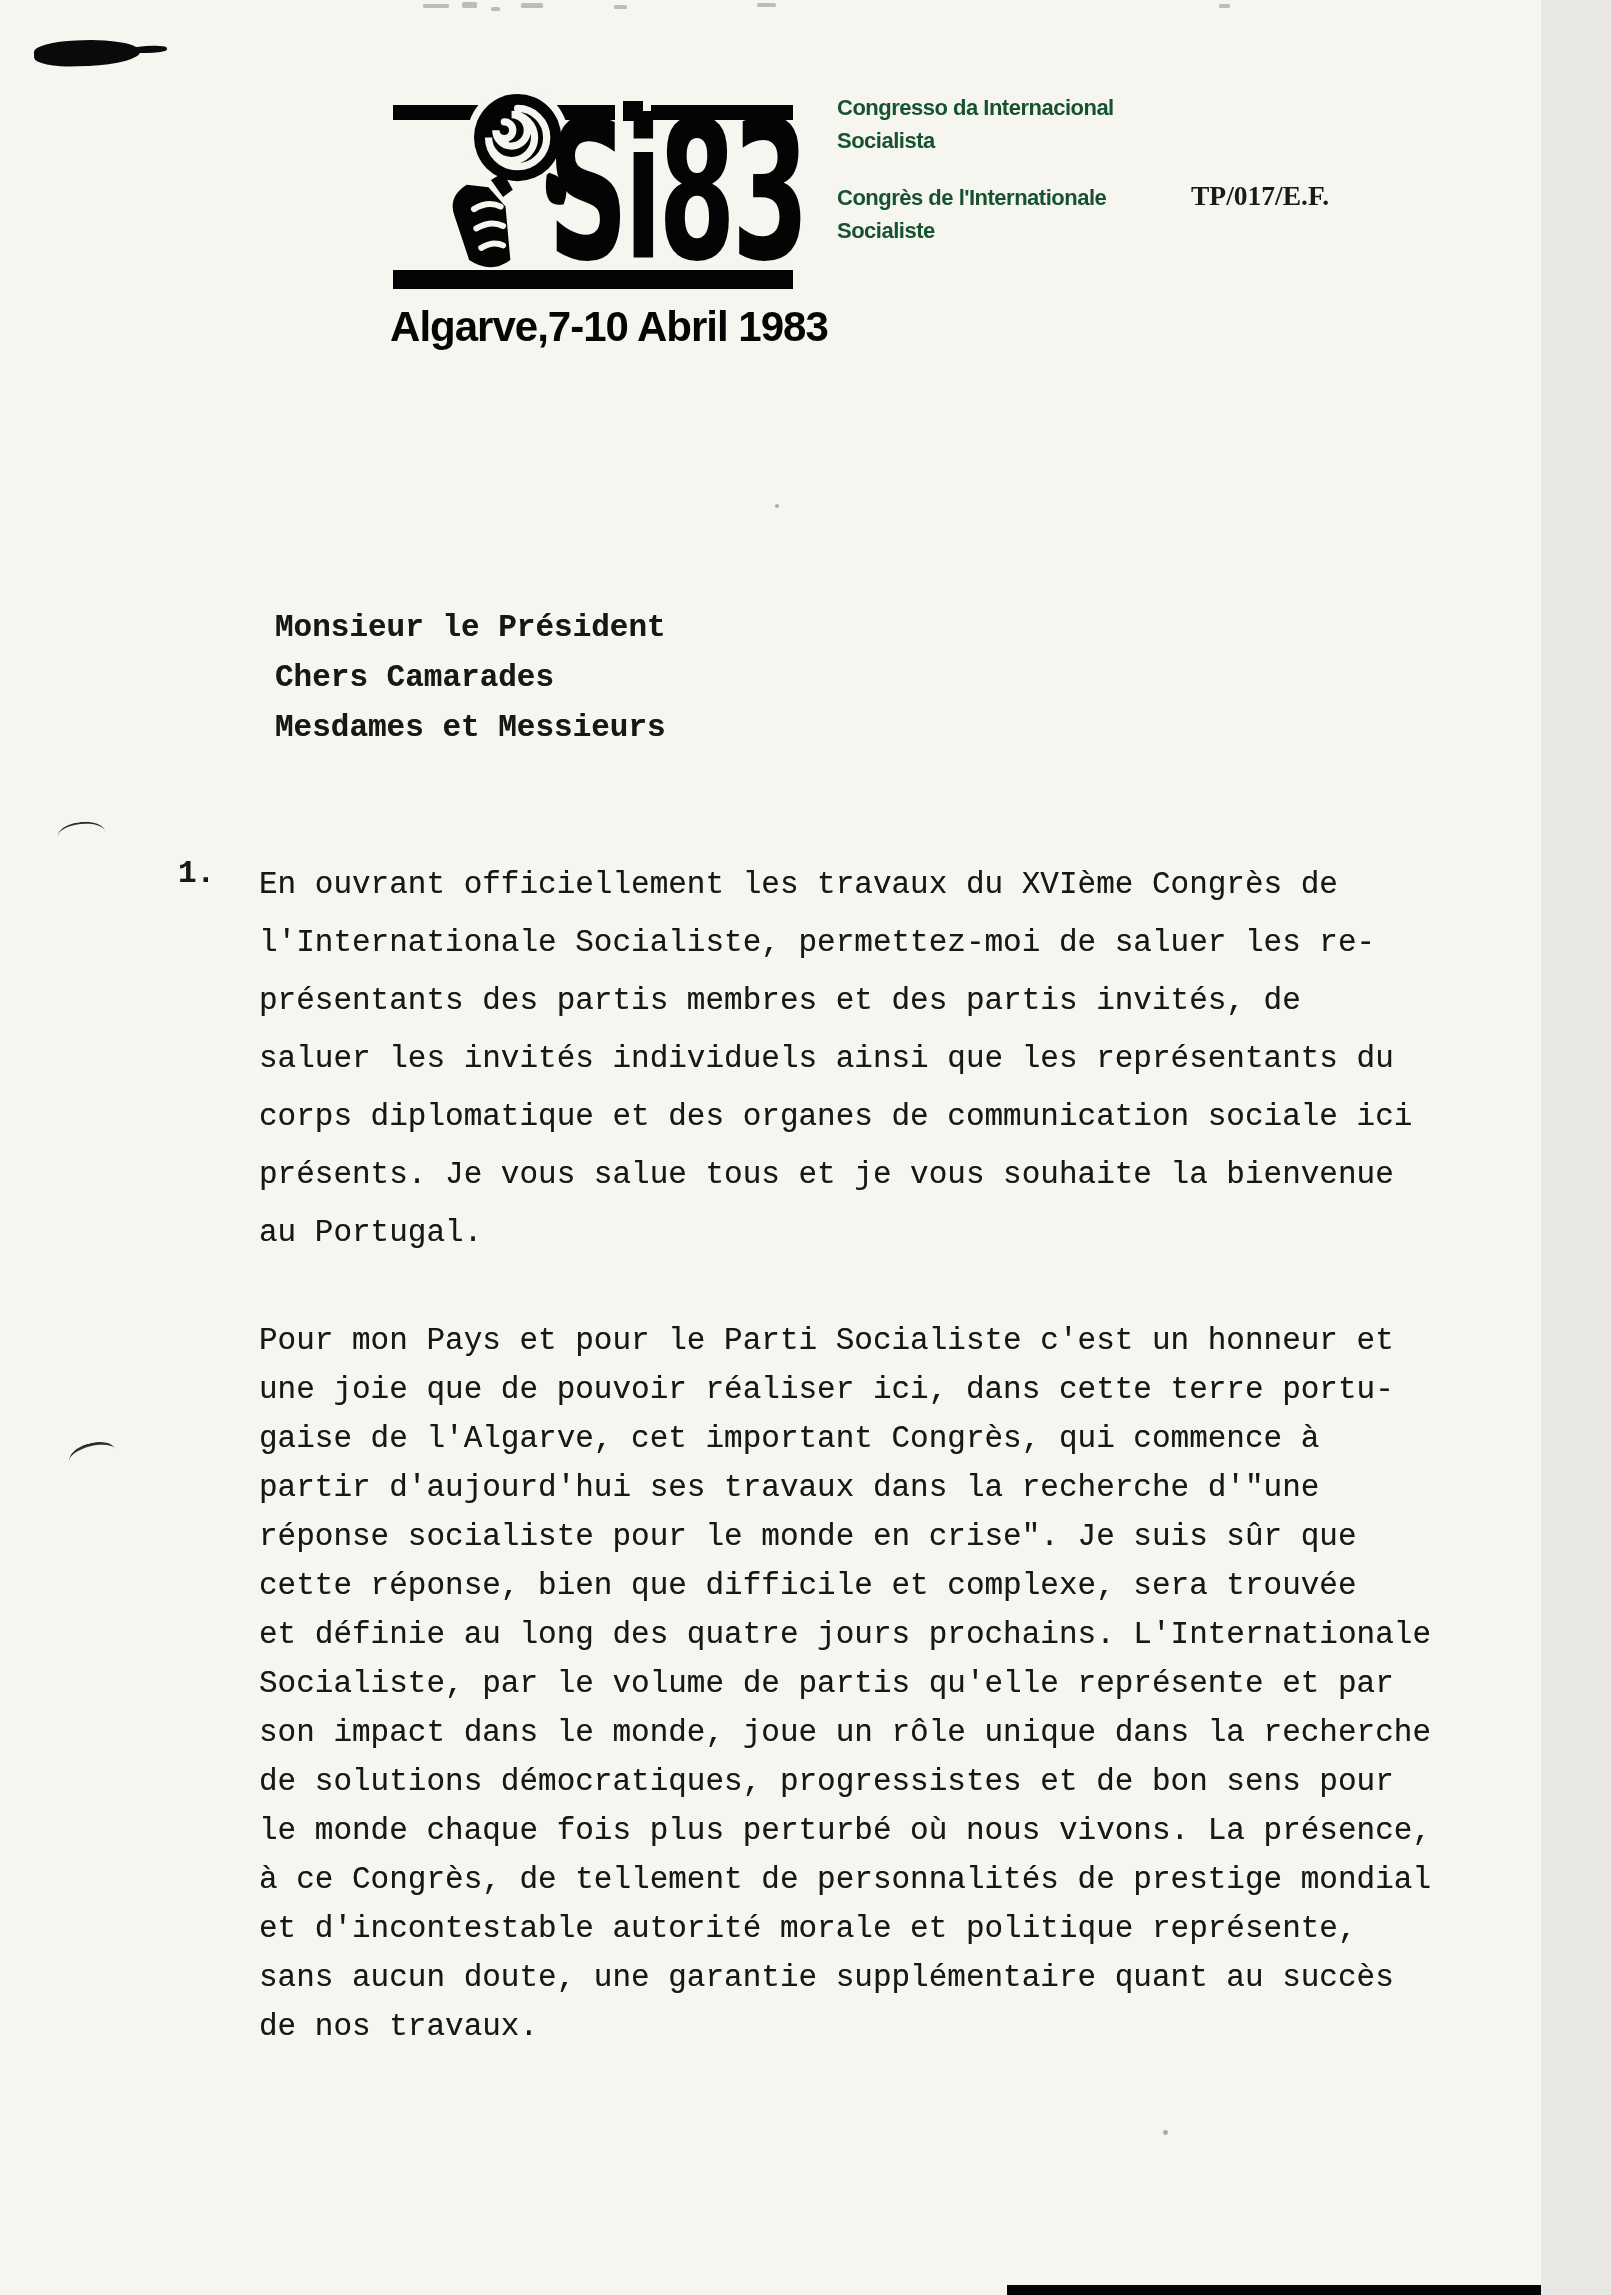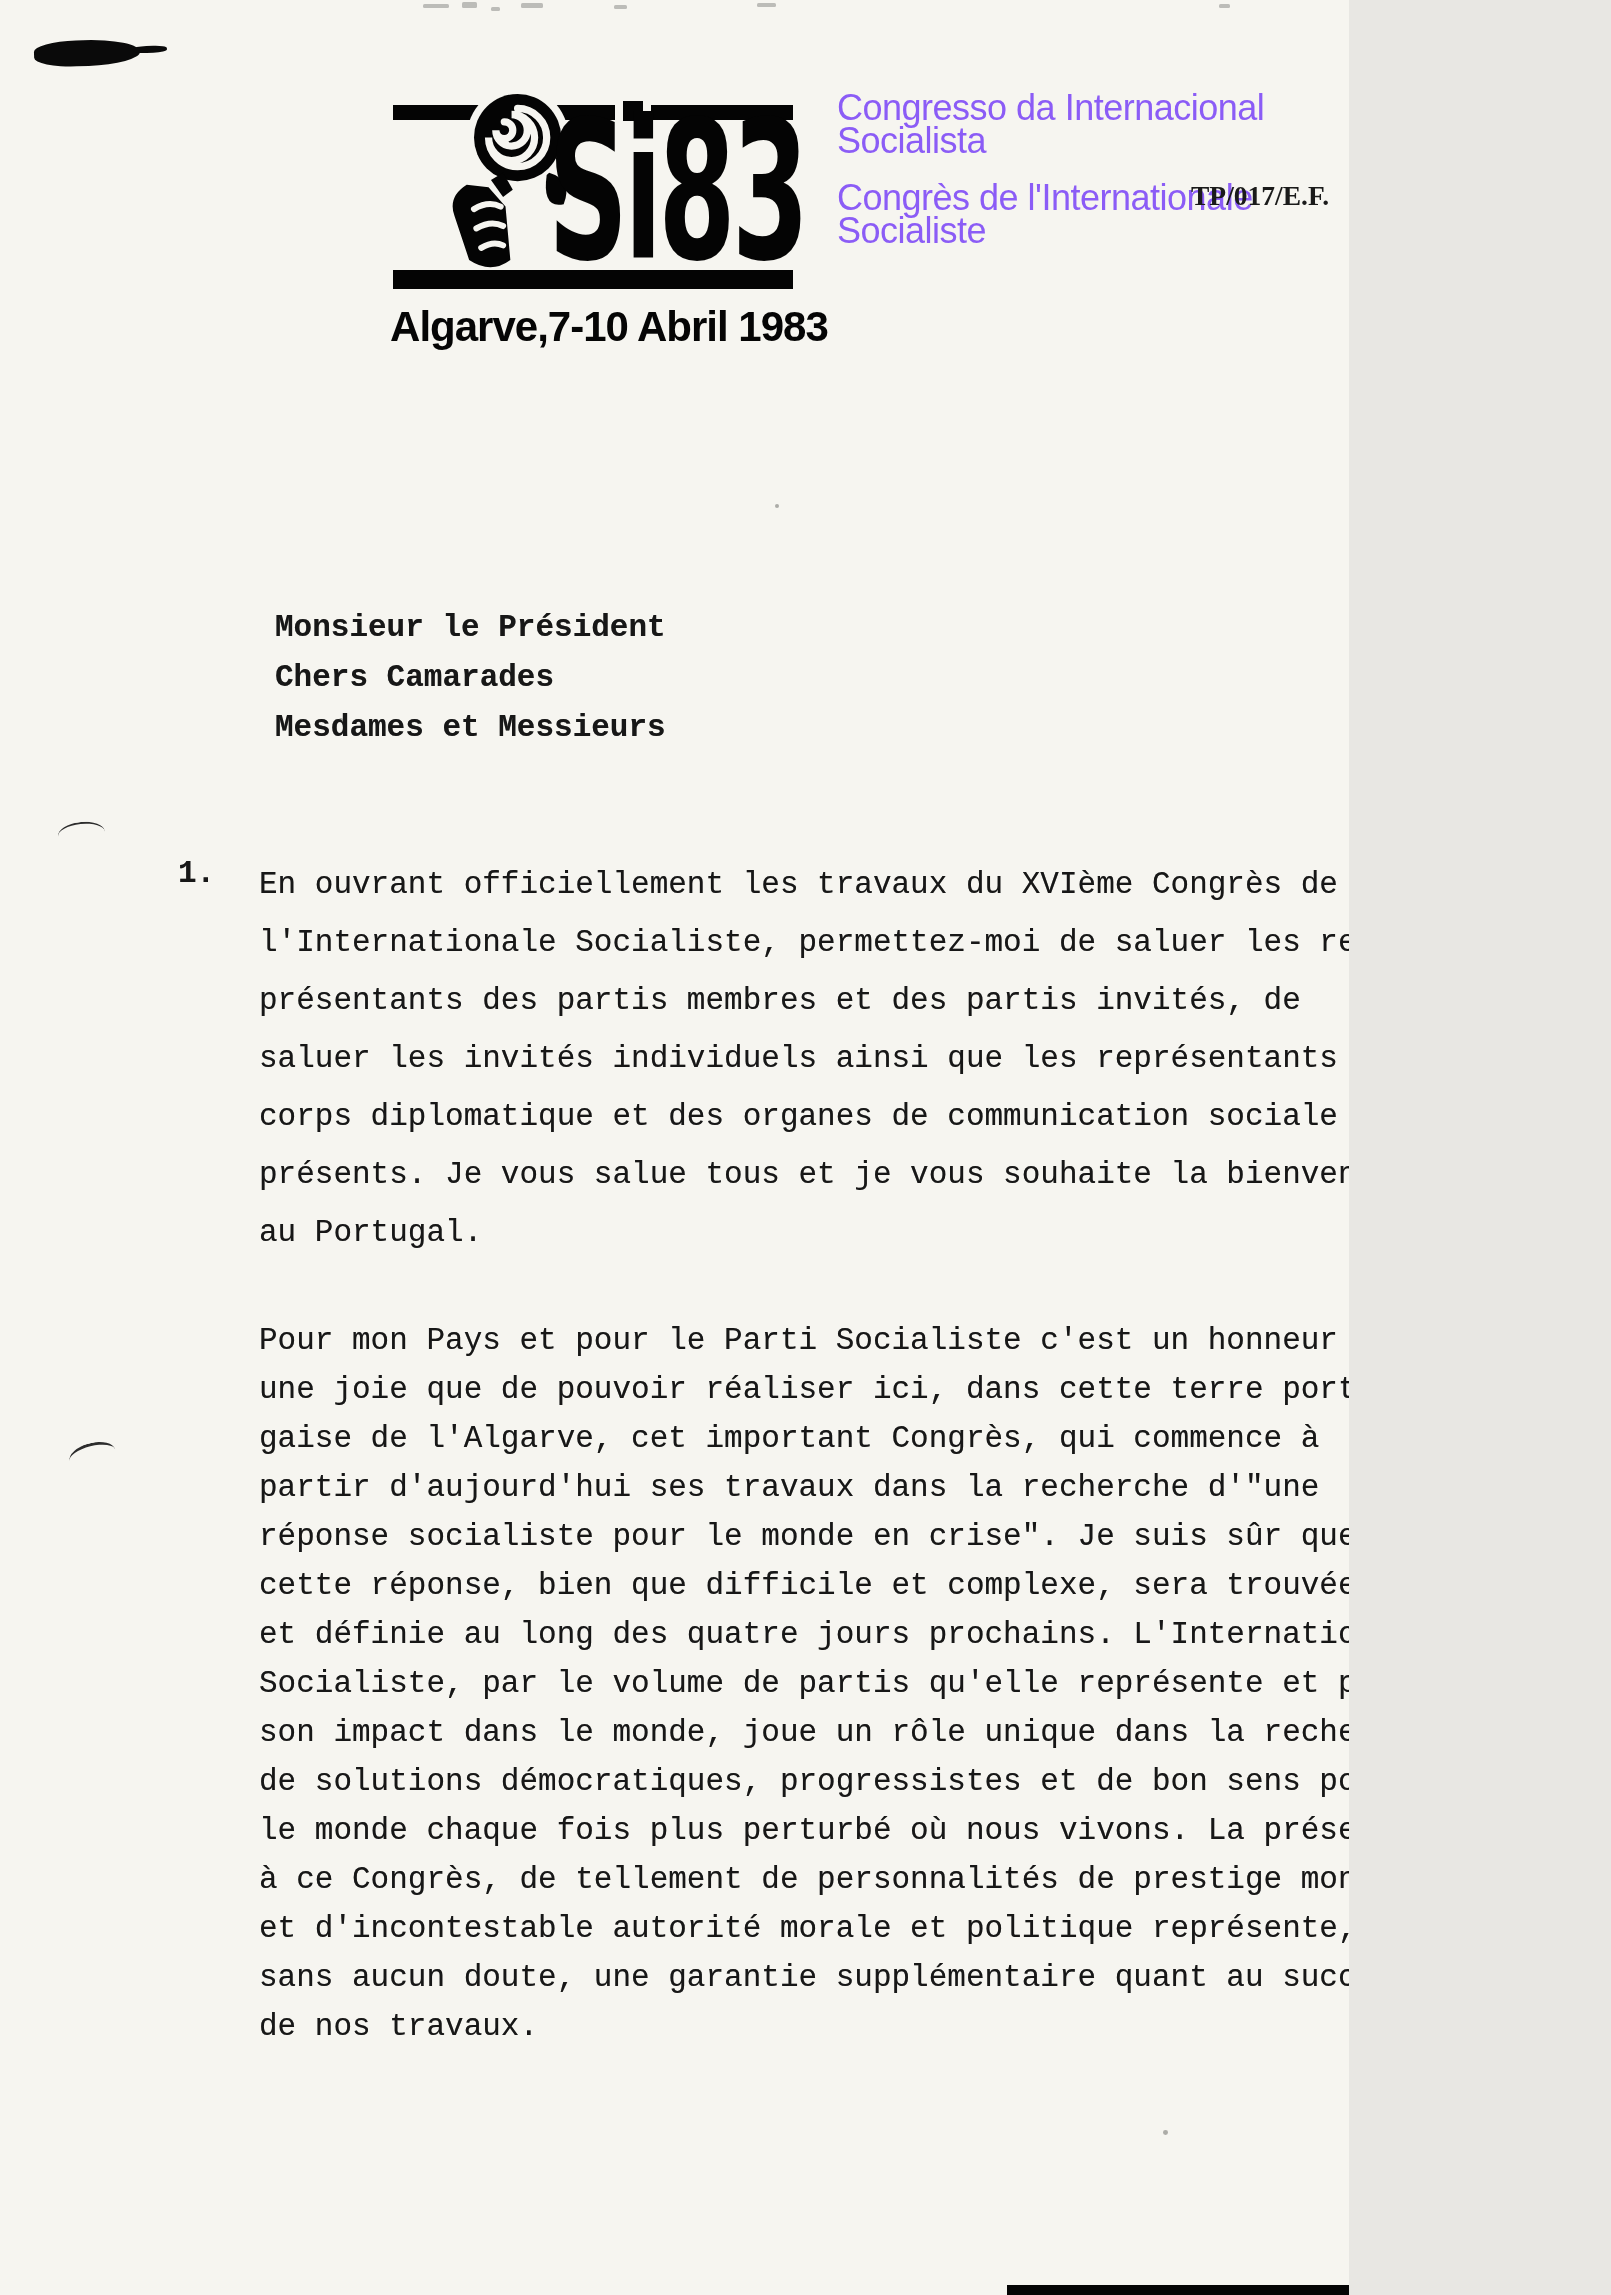--- a/index.html
+++ b/index.html
@@ -1,18 +1,18 @@
 <!DOCTYPE html>
 <html style="font-size:7.9px"><head>
 <meta charset="utf-8">
 <style>
   html,body{margin:0;padding:0;background:#e8e7e3;}
   .page{
     position:relative;
-    width:1349px;height:2295px;
+    width:1541px;height:2295px;
     background:#f6f5f0;
     overflow:hidden;
     font-family:"Liberation Sans",sans-serif;
     color:#161616;
   }
   
   .smudge{
     position:absolute;left:34px;top:40px;width:106px;height:25.5px;
     background:#0a0a0a;border-radius:45% 60% 55% 45%;
     transform:rotate(-2deg);
@@ -50,22 +50,22 @@
     transform:scaleX(.58);transform-origin:left top;color:#040404;
     white-space:nowrap;
   }
   .logo-caption{
     position:absolute;left:-2.9px;top:211px;width:408px;
     font-weight:bold;font-size:42px;letter-spacing:-1px;white-space:nowrap;
     color:#050505;
   }
   .titles{position:absolute;left:837px;top:91px;width:491px;}
   .title-group{
-    font-weight:normal;font-size:36px;line-height:33px;margin-bottom:24px;
-    white-space:pre;color:#8b5cf6;letter-spacing:-0.5px;
+    font-weight:bold;font-size:22px;line-height:33px;margin-bottom:24px;
+    white-space:pre;color:#14532d;letter-spacing:-0.5px;
   }
   .ref{
     position:absolute;left:1191px;top:180px;
     font-family:Liberation Serif, serif;font-weight:bold;font-size:27.5px;
     color:#1a1a1a;
   }
 
   
   .typew{
     font-family:"Liberation Mono",monospace;

